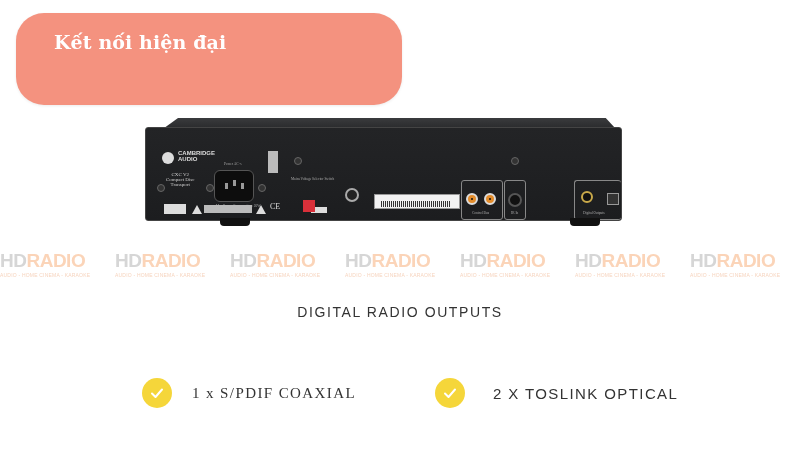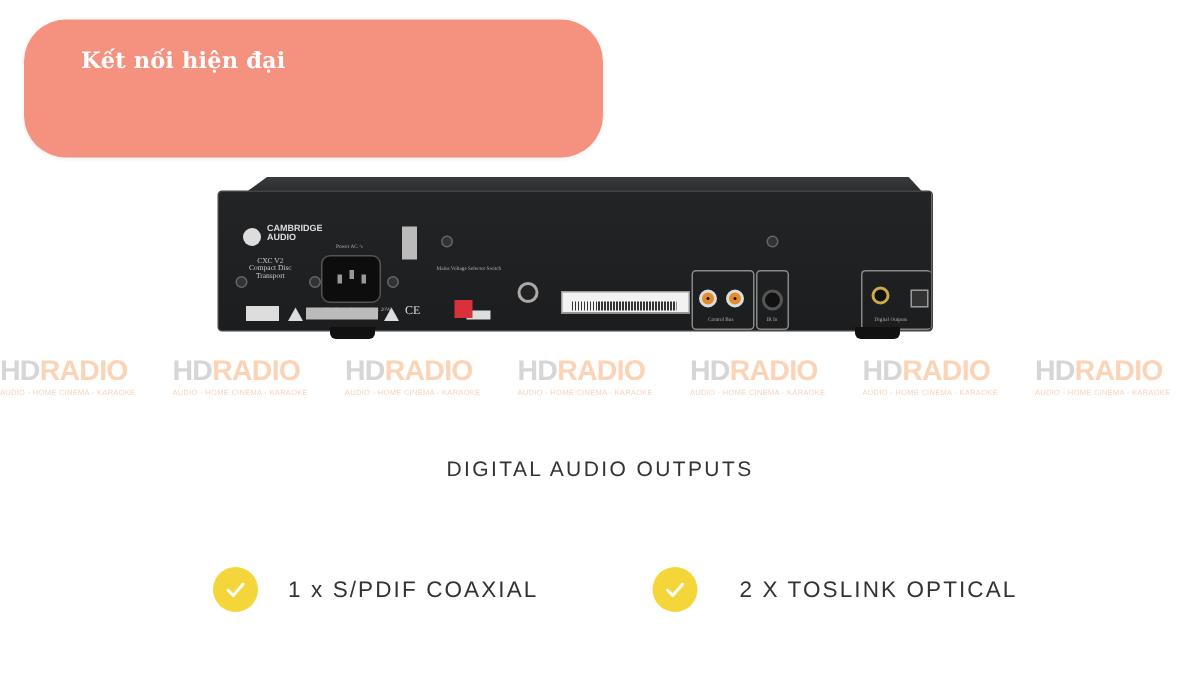--- a/index.html
+++ b/index.html
@@ -1,18 +1,18 @@
 <!DOCTYPE html>
 <html><head>
 <meta charset="utf-8">
 <style>
   html, body { margin:0; padding:0; }
   body { width:800px; height:450px; background:#ffffff; position:relative; overflow:hidden; font-family:"Liberation Sans", sans-serif; }
   .banner { position:absolute; left:16px; top:13px; width:386px; height:92px; background:#f4927f; border-radius:28px; box-shadow:0 1px 3px rgba(0,0,0,0.08); }
-  .banner .l1 { position:absolute; left:38px; top:18px; color:#fff; font-family:"DejaVu Serif", serif; font-weight:bold; font-size:15px; letter-spacing:0.1px; }
+  .banner .l1 { position:absolute; left:38px; top:18px; color:#fff; font-family:"DejaVu Serif", serif; font-weight:bold; font-size:19px; letter-spacing:0.1px; }
   .banner .l2 { position:absolute; left:118px; top:46px; color:#fff; font-family:"DejaVu Serif", serif; font-weight:bold; font-size:15px; }
 
   .device { position:absolute; left:145px; top:118px; width:475px; height:108px; }
   .chassis-top { position:absolute; left:10px; top:0; width:460px; height:10px; background:linear-gradient(#3a3b3d,#2a2b2d); clip-path:polygon(2% 100%, 5% 0, 98% 0, 100% 100%); }
   .chassis { position:absolute; left:0; top:9px; width:475px; height:92px; background:linear-gradient(#232426,#1c1d1f); border-radius:3px; border:1px solid #444; }
   .foot { position:absolute; top:100px; width:30px; height:8px; background:#111; border-radius:0 0 4px 4px; }
   .logo-circle { position:absolute; left:16px; top:24px; width:12px; height:12px; border-radius:50%; background:#ddd; }
   .logo-text { position:absolute; left:32px; top:22px; color:#ddd; font-size:6px; line-height:6px; font-weight:bold; }
   .small-text { position:absolute; color:#aaa; font-size:3.5px; line-height:4px;font-family:Liberation Serif, serif; }
   .iec { position:absolute; left:68px; top:42px; width:38px; height:30px; background:#0d0d0d; border-radius:6px; border:1px solid #555; }
@@ -23,21 +23,21 @@
      background-image:repeating-linear-gradient(90deg,#333 0 1px,transparent 1px 2px); background-size:70px 6px; background-repeat:no-repeat; background-position:6px 6px; }
   .panel-box { position:absolute; border:1px solid #888; border-radius:3px; }
   .rca { position:absolute; width:12px; height:12px; border-radius:50%; background:#e38c2b; border:2px solid #ddd; box-sizing:border-box; }
   .rca::after { content:""; position:absolute; left:3px; top:3px; width:2px; height:2px; border-radius:50%; background:#111; }
   .jack { position:absolute; width:10px; height:10px; border-radius:50%; background:#111; border:2px solid #555; }
   .coax { position:absolute; width:12px; height:12px; border-radius:50%; background:#111; border:2px solid #c9a94a; box-sizing:border-box;}
   .optical { position:absolute; width:10px; height:10px; background:#333; border:1px solid #999; }
   .warn { position:absolute; width:0; height:0; border-left:5px solid transparent; border-right:5px solid transparent; border-bottom:9px solid #ddd; }
   .label-white { position:absolute; background:#ddd; }
 
-  .watermark { position:absolute; left:0; top:238px; width:696px; height:28px; display:flex; gap:10px; white-space:nowrap; }
+  .watermark { position:absolute; left:0; top:251px; width:696px; height:28px; display:flex; gap:10px; white-space:nowrap; }
   .wm { display:flex; flex-direction:column; flex:0 0 105px; }
   .wm .top { font-size:19px; font-weight:bold; letter-spacing:-0.5px; line-height:19px; }
   .wm .hd { color:#d6d6d6; }
   .wm .radio { color:#fbd4b8; }
   .wm .sub { font-size:5px; color:#f6d3bd; letter-spacing:0.2px; margin-top:2px; }
 
   .section-title { position:absolute; left:0; width:800px; top:304px; text-align:center; color:#333; font-size:14px; letter-spacing:1.6px; }
 
   .feature { position:absolute; top:378px; display:flex; align-items:center; }
   .check { width:30px; height:30px; border-radius:50%; background:#f5d63a; display:flex; align-items:center; justify-content:center; }
@@ -130,23 +130,23 @@
   <div class="wm">
       <div class="top"><span class="hd">HD</span><span class="radio">RADIO</span></div>
       <div class="sub">AUDIO - HOME CINEMA - KARAOKE</div>
     </div>
   <div class="wm">
       <div class="top"><span class="hd">HD</span><span class="radio">RADIO</span></div>
       <div class="sub">AUDIO - HOME CINEMA - KARAOKE</div>
     </div>
 </div>
 
-<div class="section-title">DIGITAL AUDIO OUTPUTS</div>
+<div class="section-title">DIGITAL RADIO OUTPUTS</div>
 
-<div class="feature" style="left:142px;">
+<div class="feature" style="left:142px;font-family:Liberation Serif, serif;">
   <div class="check">
     <svg viewBox="0 0 14 14">
         <polyline points="2,7.5 5.5,11 12,3.5" fill="none" stroke="#fff" stroke-width="2" stroke-linecap="round" stroke-linejoin="round"></polyline>
       </svg>
   </div>
   <div class="feature-label">1 x S/PDIF COAXIAL</div>
 </div>
 
 <div class="feature" style="left:435px;">
   <div class="check">

